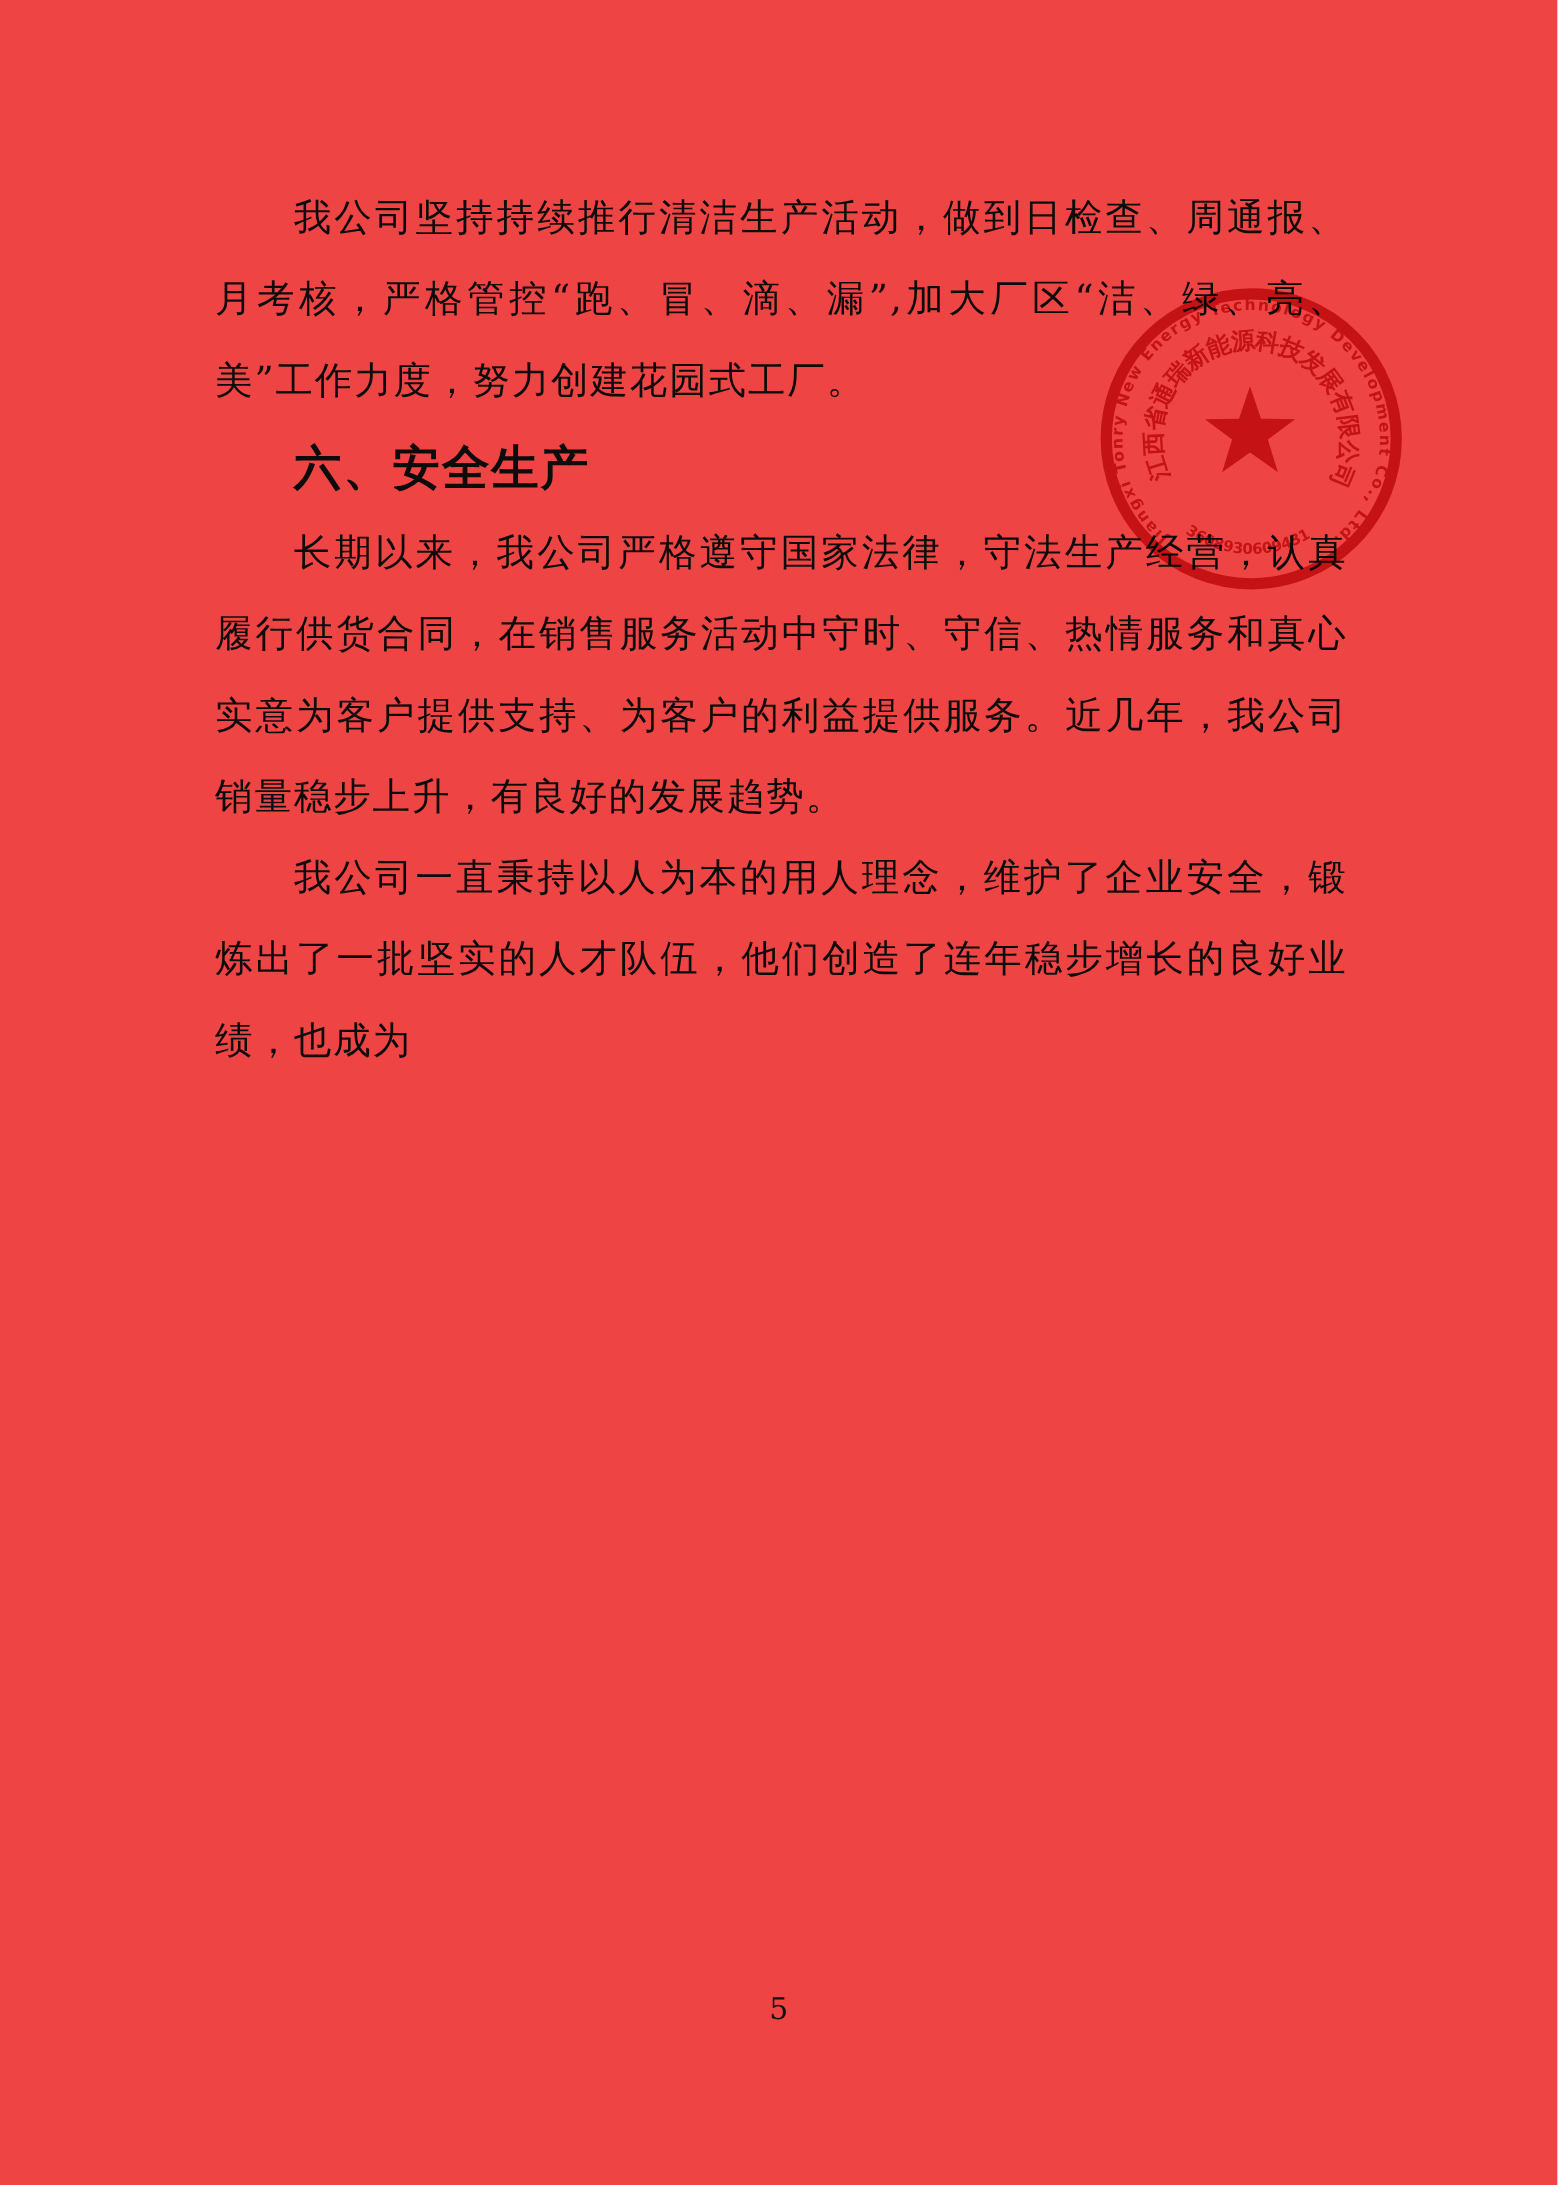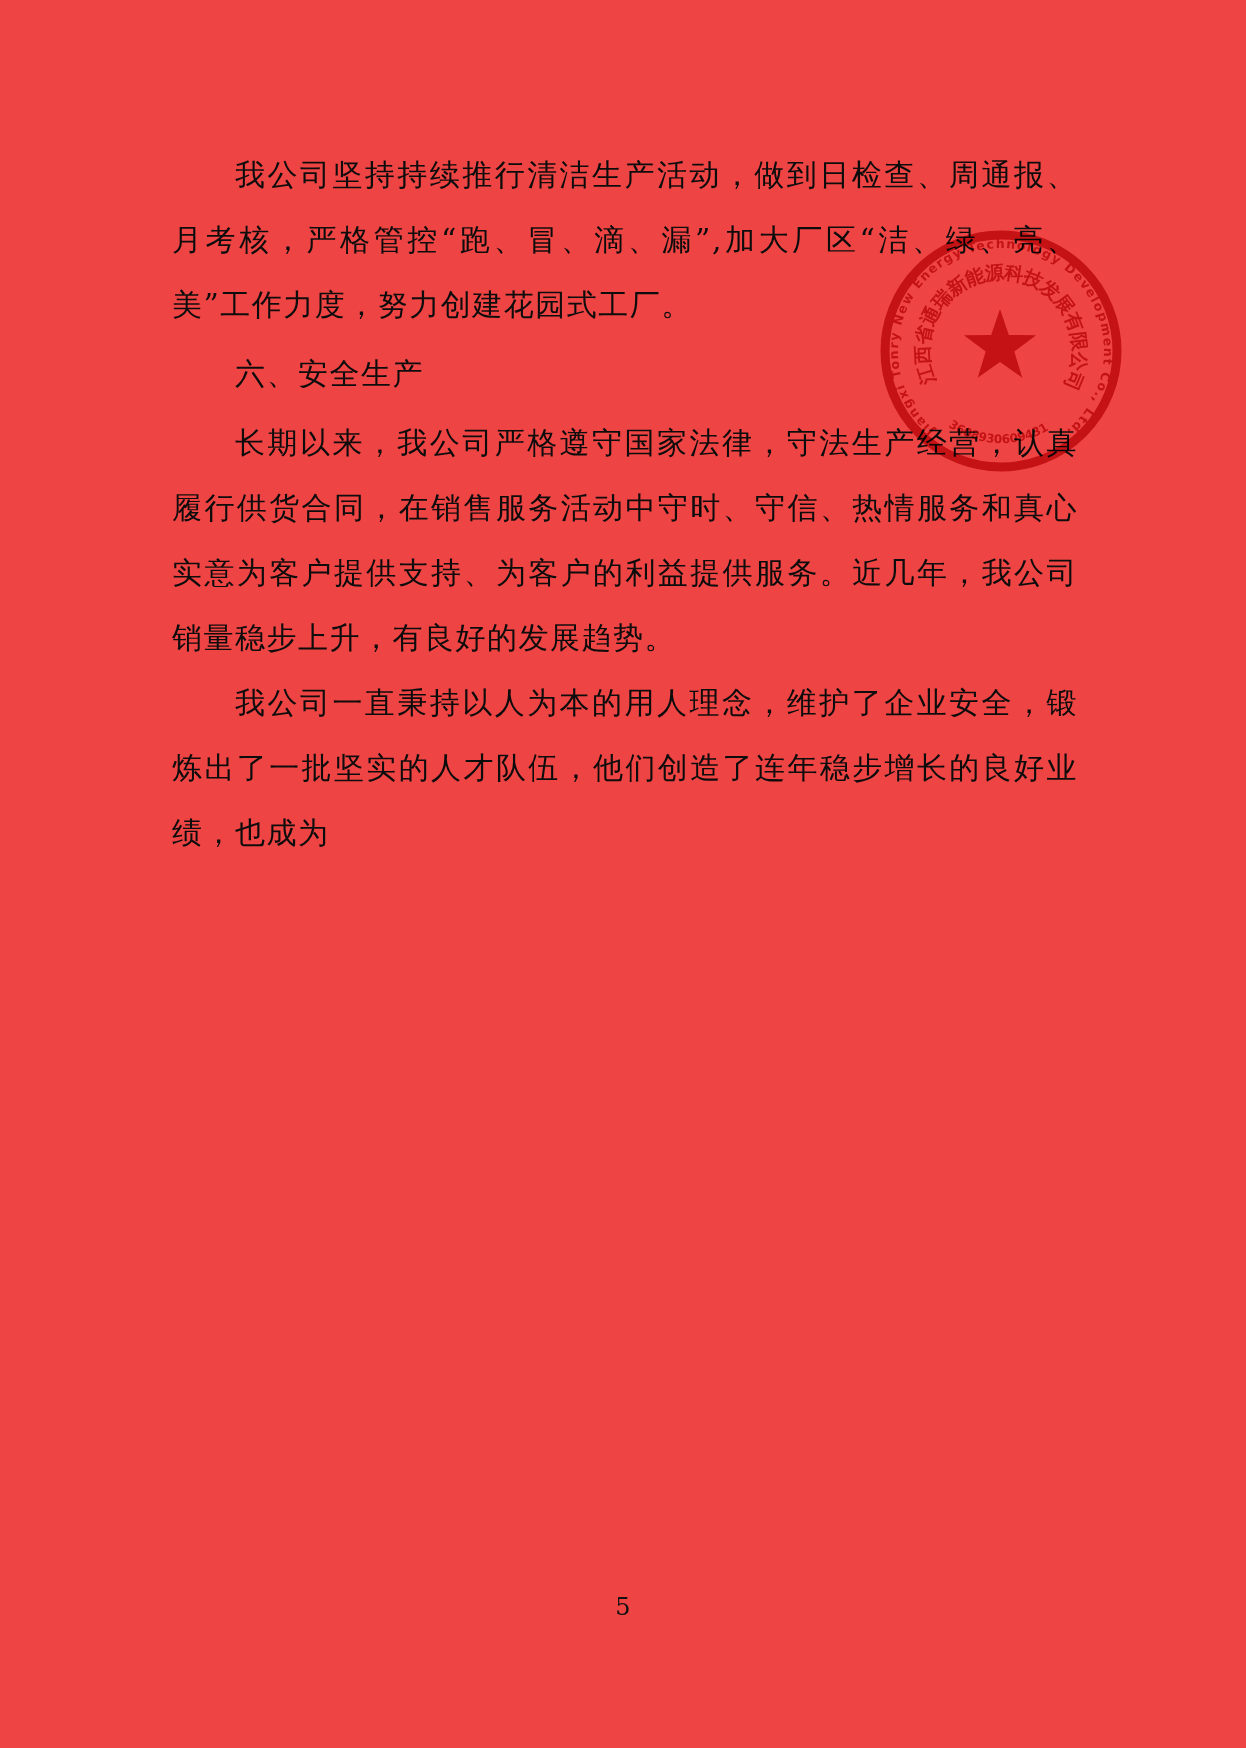--- a/index.html
+++ b/index.html
@@ -25,23 +25,23 @@
     text-justify: inter-character;
   }
   .text-flow p {
     margin: 0;
     text-indent: 63px;
     text-align: justify;
     text-align-last: left;
   }
   .text-flow h2 {
     margin: 4px 0 4px 0;
-    font-size: 30px;
+    font-size: 38px;
     line-height: 65px;
-    font-weight: normal;
+    font-weight: bold;
     text-indent: 63px;
   }
   .text-flow h2.spaced-after { margin-bottom: 14px; }
   .page-number {
     position: absolute;
     left: 0;
     top: 1592px;
     width: 100%;
     text-align: center;
     font-size: 24px;

